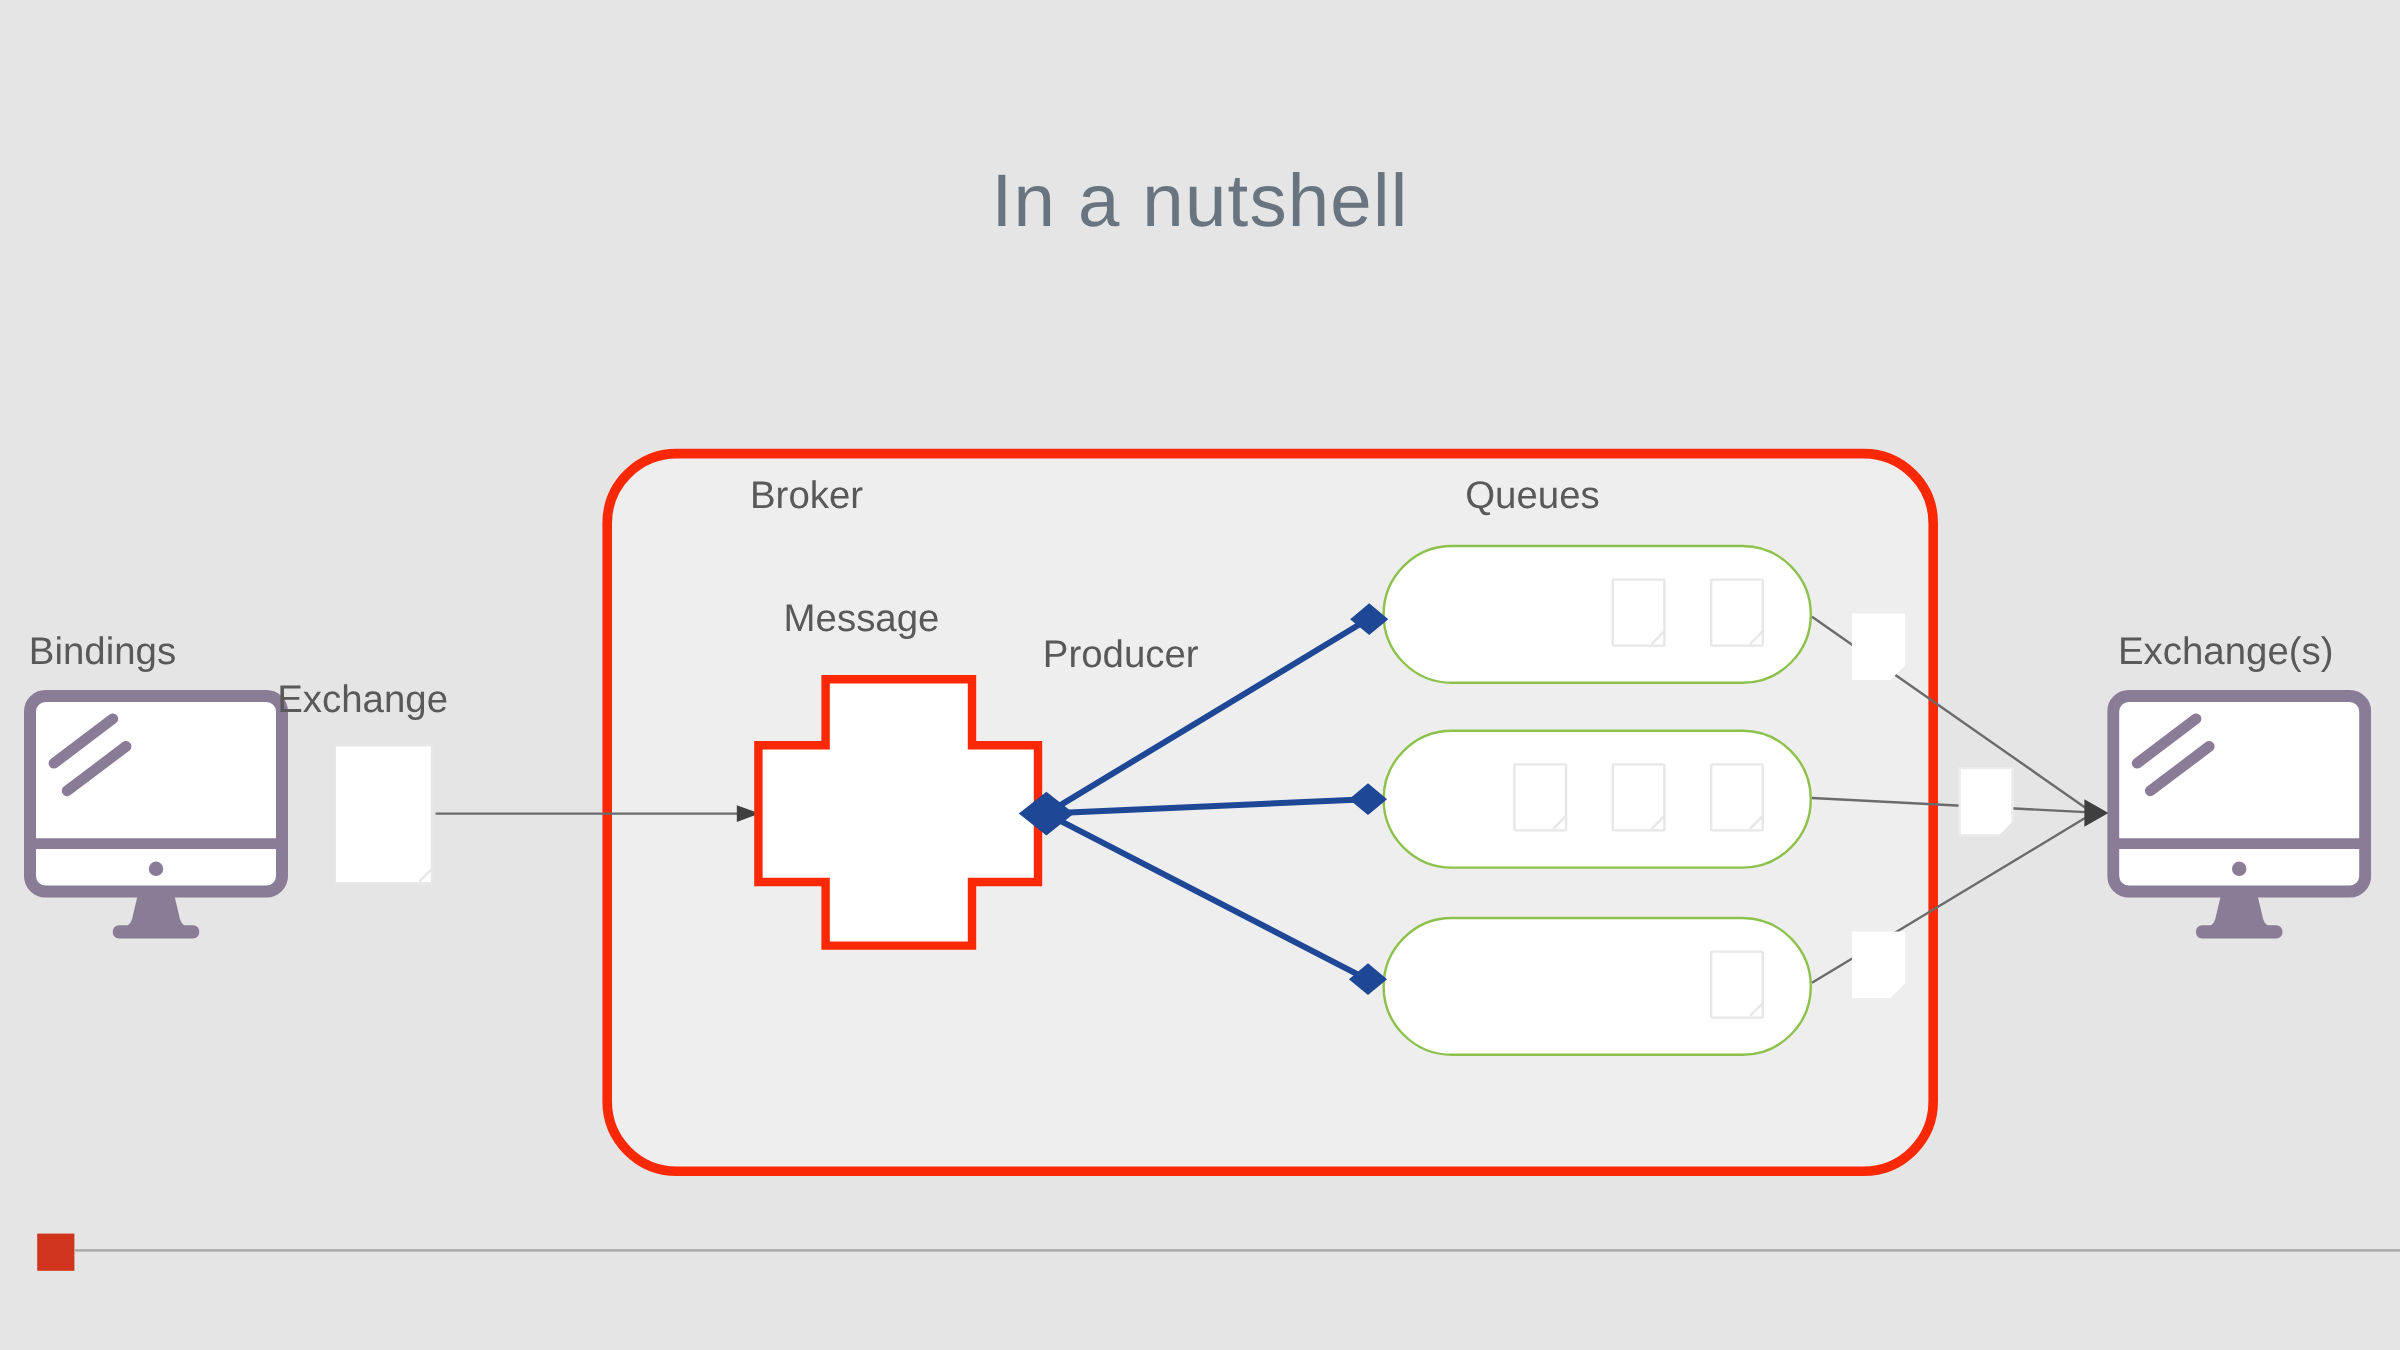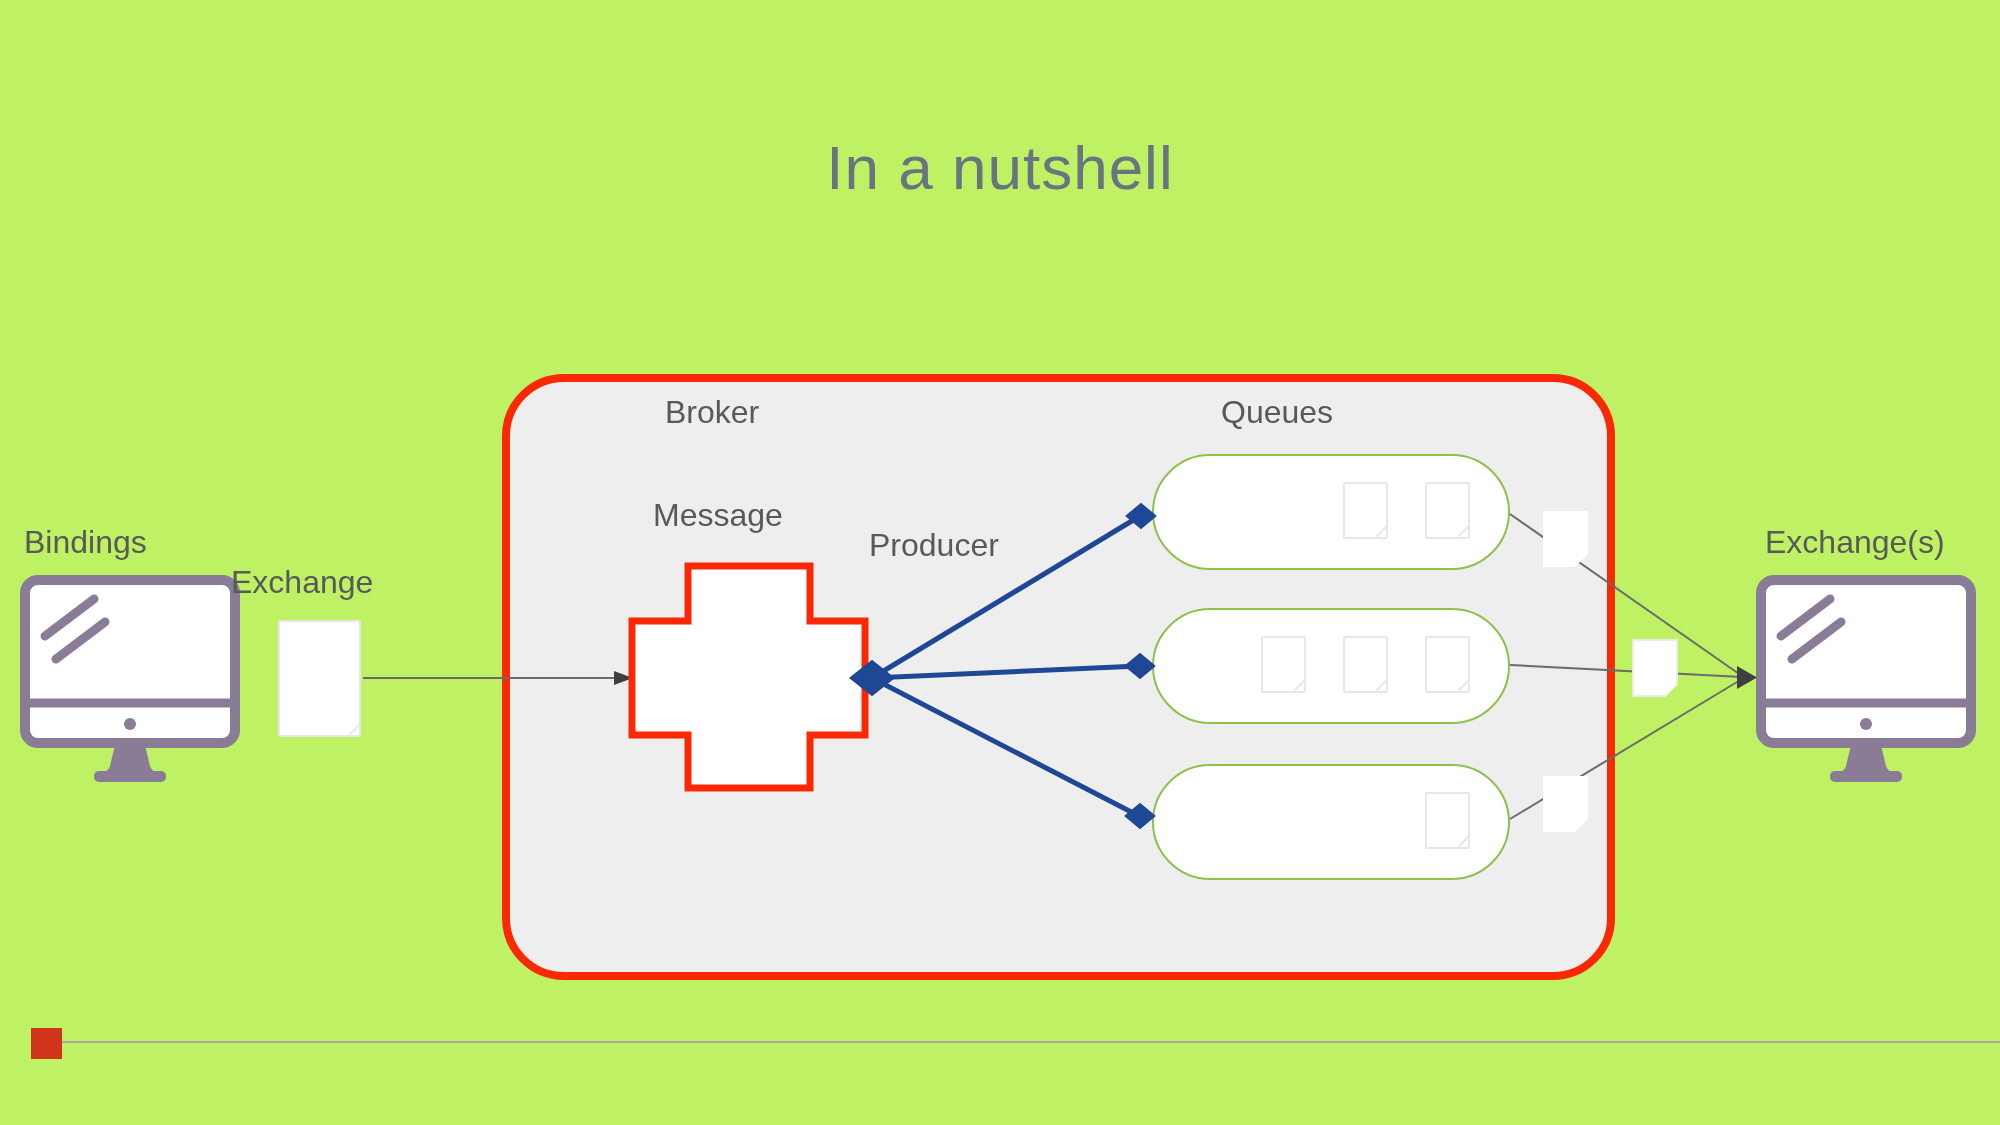--- a/index.html
+++ b/index.html
@@ -1,17 +1,17 @@
 <!DOCTYPE html>
 <html><head>
 <meta charset="utf-8">
 <style>
   html,body{margin:0;padding:0;background:#fff;}
   .slide{
-    position:relative;width:2000px;height:1125px;background:#bef264;overflow:hidden;
+    position:relative;width:2000px;height:1125px;background:#e5e5e5;overflow:hidden;
     font-family:"Liberation Sans",sans-serif;
   }
   
   .slide-title{
     position:absolute;left:0;right:0;top:132px;text-align:center;
     font-size:62px;font-weight:300;letter-spacing:1px;color:#68747f;
   }
   .lbl{
     position:absolute;font-size:32px;color:#595959;white-space:nowrap;
   }
@@ -116,21 +116,21 @@
       <div class="doc doc-queue" style="left: 1261px; top: 636px;"></div>
       <div class="doc doc-queue" style="left: 1425px; top: 792px;"></div>
     </div>
 
   <div class="doc-white" style="left:1543px;top:511px;"></div>
   <div class="doc-white" style="left:1543px;top:776px;"></div>
   <div class="doc-white outlined" style="left:1632px;top:639px;width:46px;height:58px;"></div>
 
   <div class="lbl center" style="left:24px;top:524px;">Bindings</div>
   <div class="lbl center" style="left:231px;top:564px;">Exchange</div>
-  <div class="lbl" style="left:625px;top:394px;margin-left:40px;">Broker</div>
+  <div class="lbl" style="left:625px;top:394px;">Broker</div>
   <div class="lbl center" style="left:653px;top:497px;">Message</div>
   <div class="lbl center" style="left:869px;top:527px;">Producer</div>
   <div class="lbl center" style="left:1221px;top:394px;">Queues</div>
   <div class="lbl center" style="left:1765px;top:524px;">Exchange(s)</div>
 
   <div class="footer-square"></div>
   <div class="footer-line"></div>
 
 </div>
 

